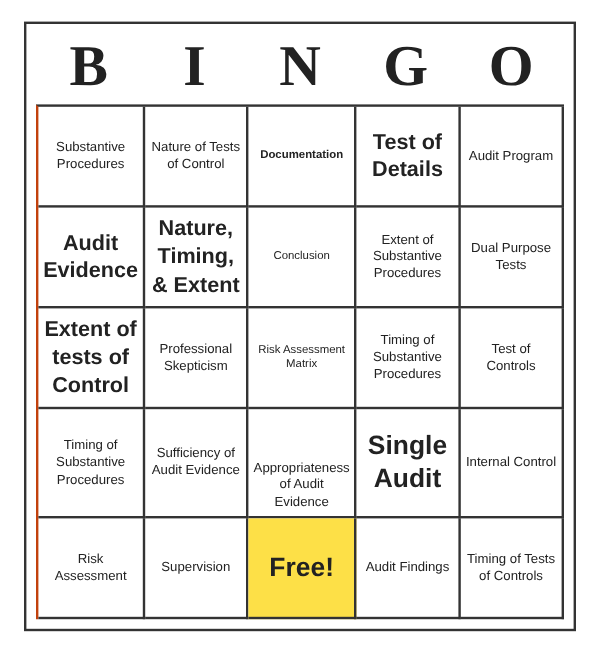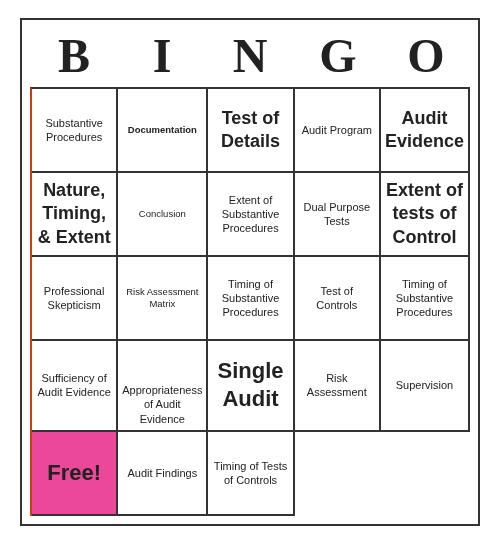--- a/index.html
+++ b/index.html
@@ -75,20 +75,23 @@
       <div class="bingo-letter">I</div>
       <div class="bingo-letter">N</div>
       <div class="bingo-letter">G</div>
       <div class="bingo-letter">O</div>
     </div>
   <div class="bingo-grid">
   <div class="bingo-cell">
         <span class="bingo-cell-text">Substantive Procedures</span>
       </div>
       <div class="bingo-cell">
+        <span class="bingo-cell-text">Nature of Tests of Control</span>
+      </div>
+      <div class="bingo-cell">
         <span class="bingo-cell-text" style="font-size: 9.5px; font-weight: bold;">Documentation</span>
       </div>
       <div class="bingo-cell">
         <span class="bingo-cell-text large">Test of Details</span>
       </div>
       <div class="bingo-cell">
         <span class="bingo-cell-text">Audit Program</span>
       </div>
       <div class="bingo-cell">
         <span class="bingo-cell-text large">Audit Evidence</span>
@@ -126,26 +129,29 @@
       <div class="bingo-cell">
         <span class="bingo-cell-text">Sufficiency of Audit Evidence</span>
       </div>
       <div class="bingo-cell">
         <span class="bingo-cell-text" style="font-size: 11px; margin-top: 38px;">Appropriateness of Audit Evidence</span>
       </div>
       <div class="bingo-cell">
         <span class="bingo-cell-text xlarge">Single Audit</span>
       </div>
       <div class="bingo-cell">
+        <span class="bingo-cell-text">Internal Control</span>
+      </div>
+      <div class="bingo-cell">
         <span class="bingo-cell-text">Risk Assessment</span>
       </div>
       <div class="bingo-cell">
         <span class="bingo-cell-text">Supervision</span>
       </div>
-      <div class="bingo-cell" style="background: #ec4899;">
+      <div class="bingo-cell" style="background: #fde047;">
         <span class="bingo-cell-text free-cell">Free!</span>
       </div>
       <div class="bingo-cell">
         <span class="bingo-cell-text">Audit Findings</span>
       </div>
       <div class="bingo-cell">
         <span class="bingo-cell-text">Timing of Tests of Controls</span>
       </div>
     </div>
 </div>

